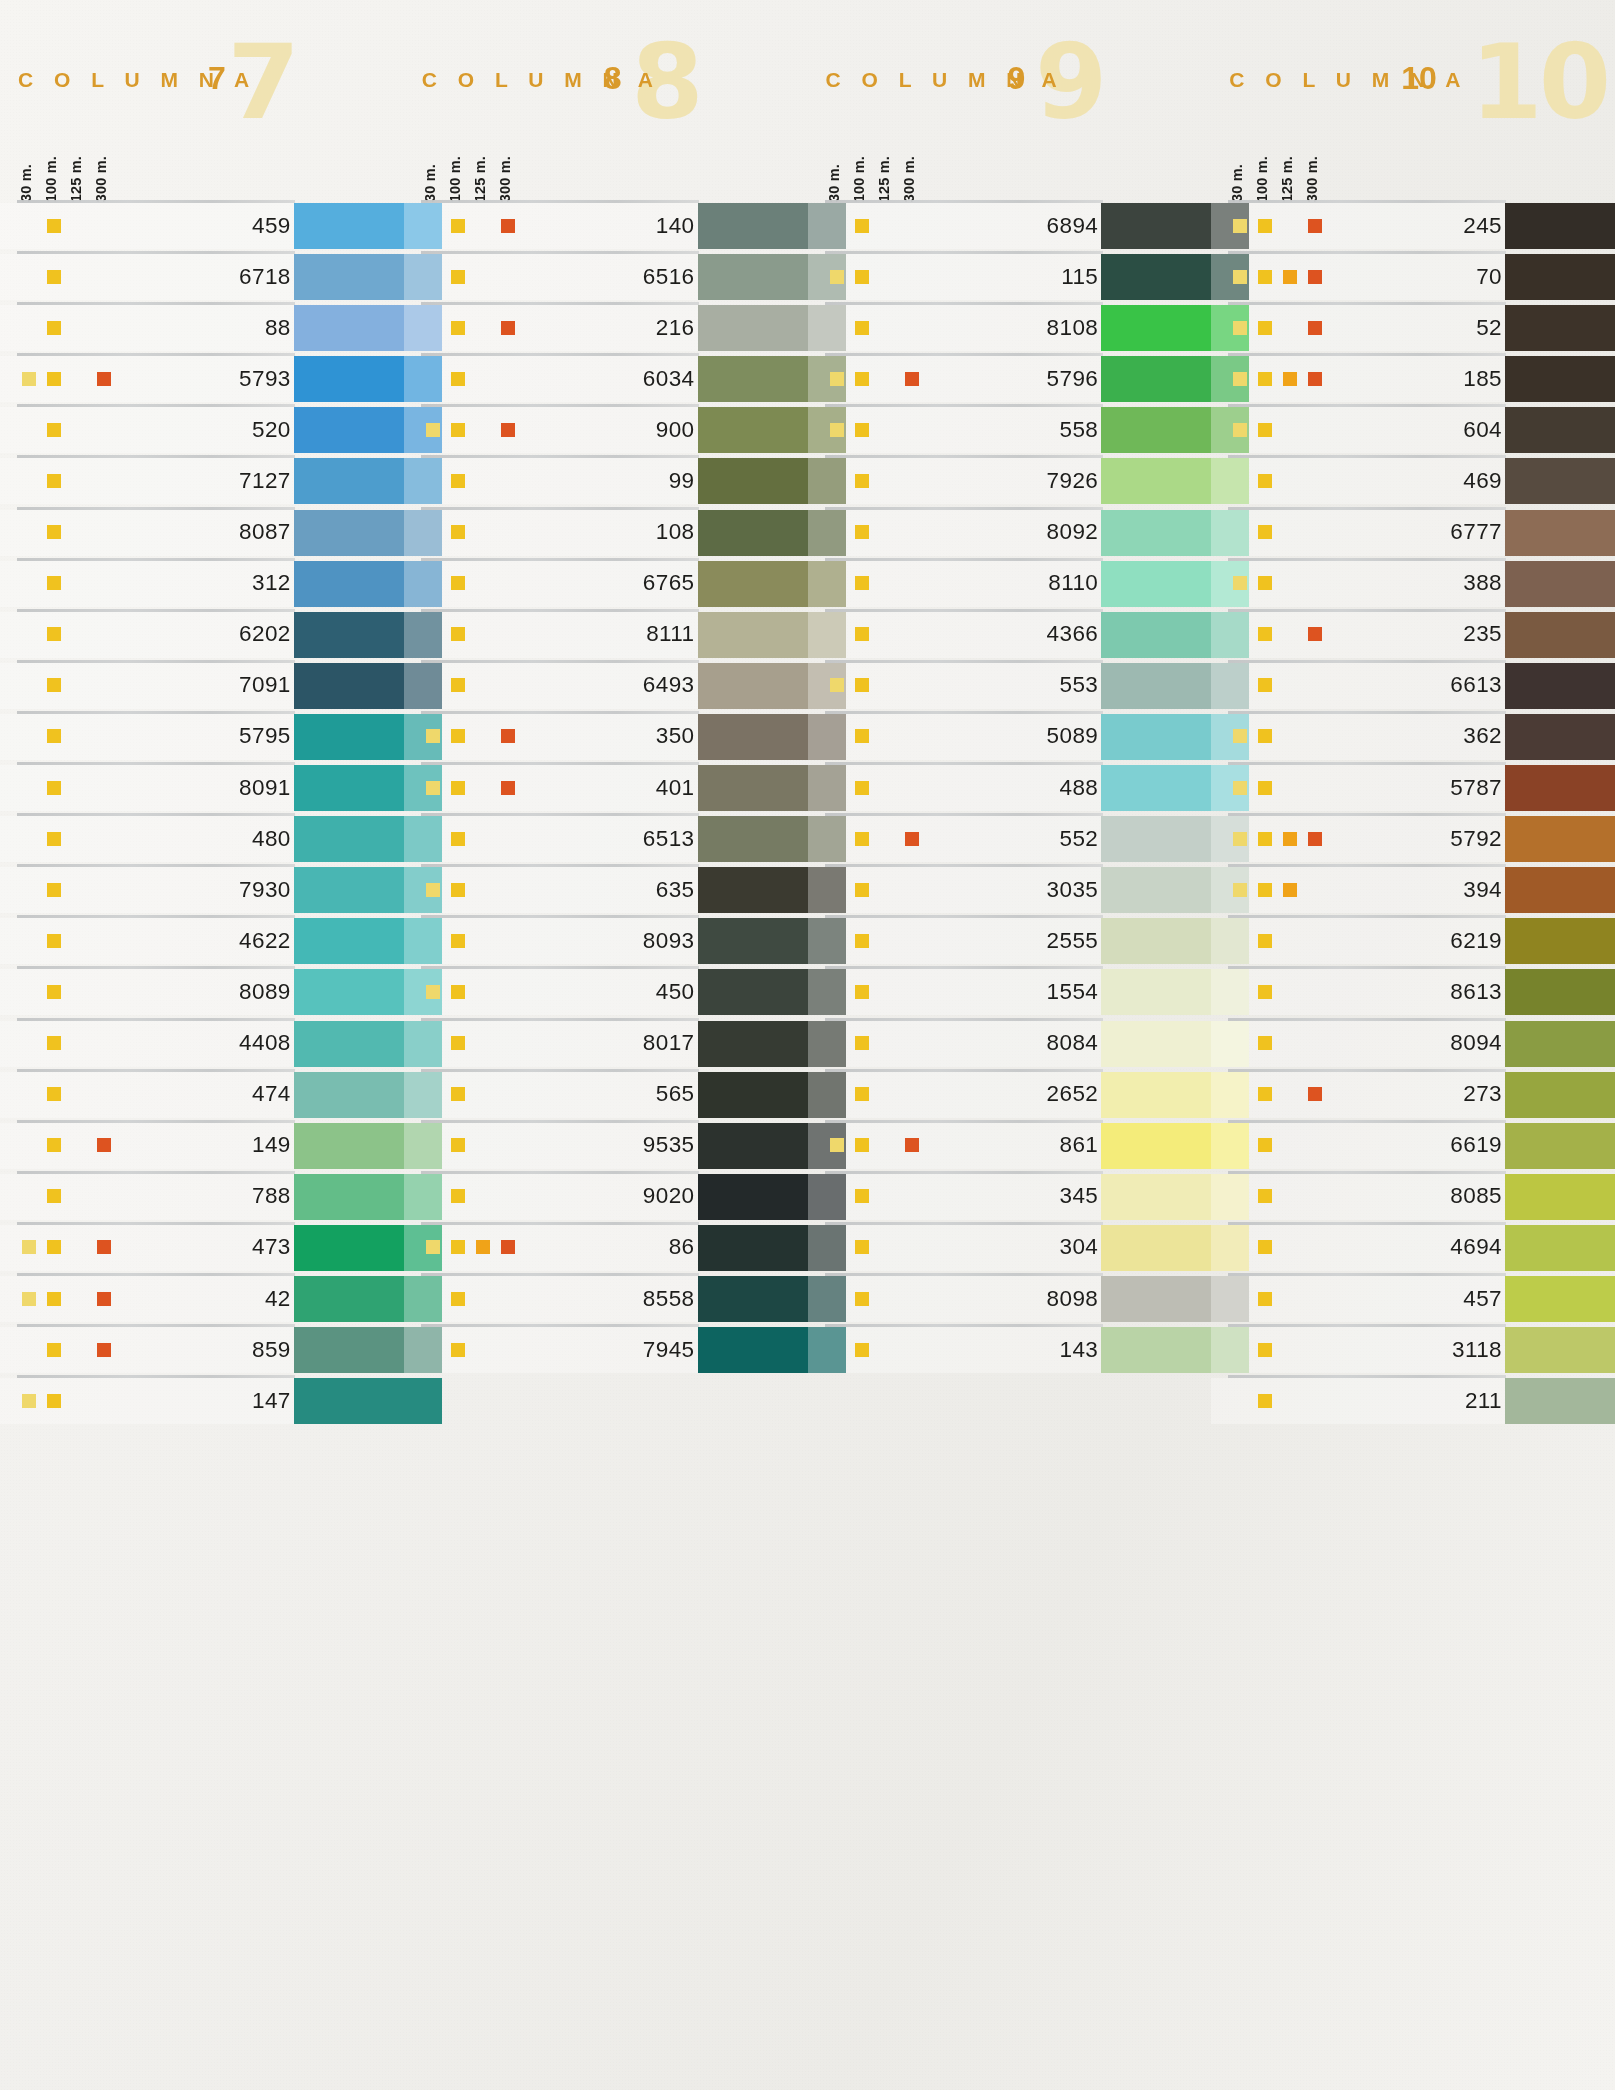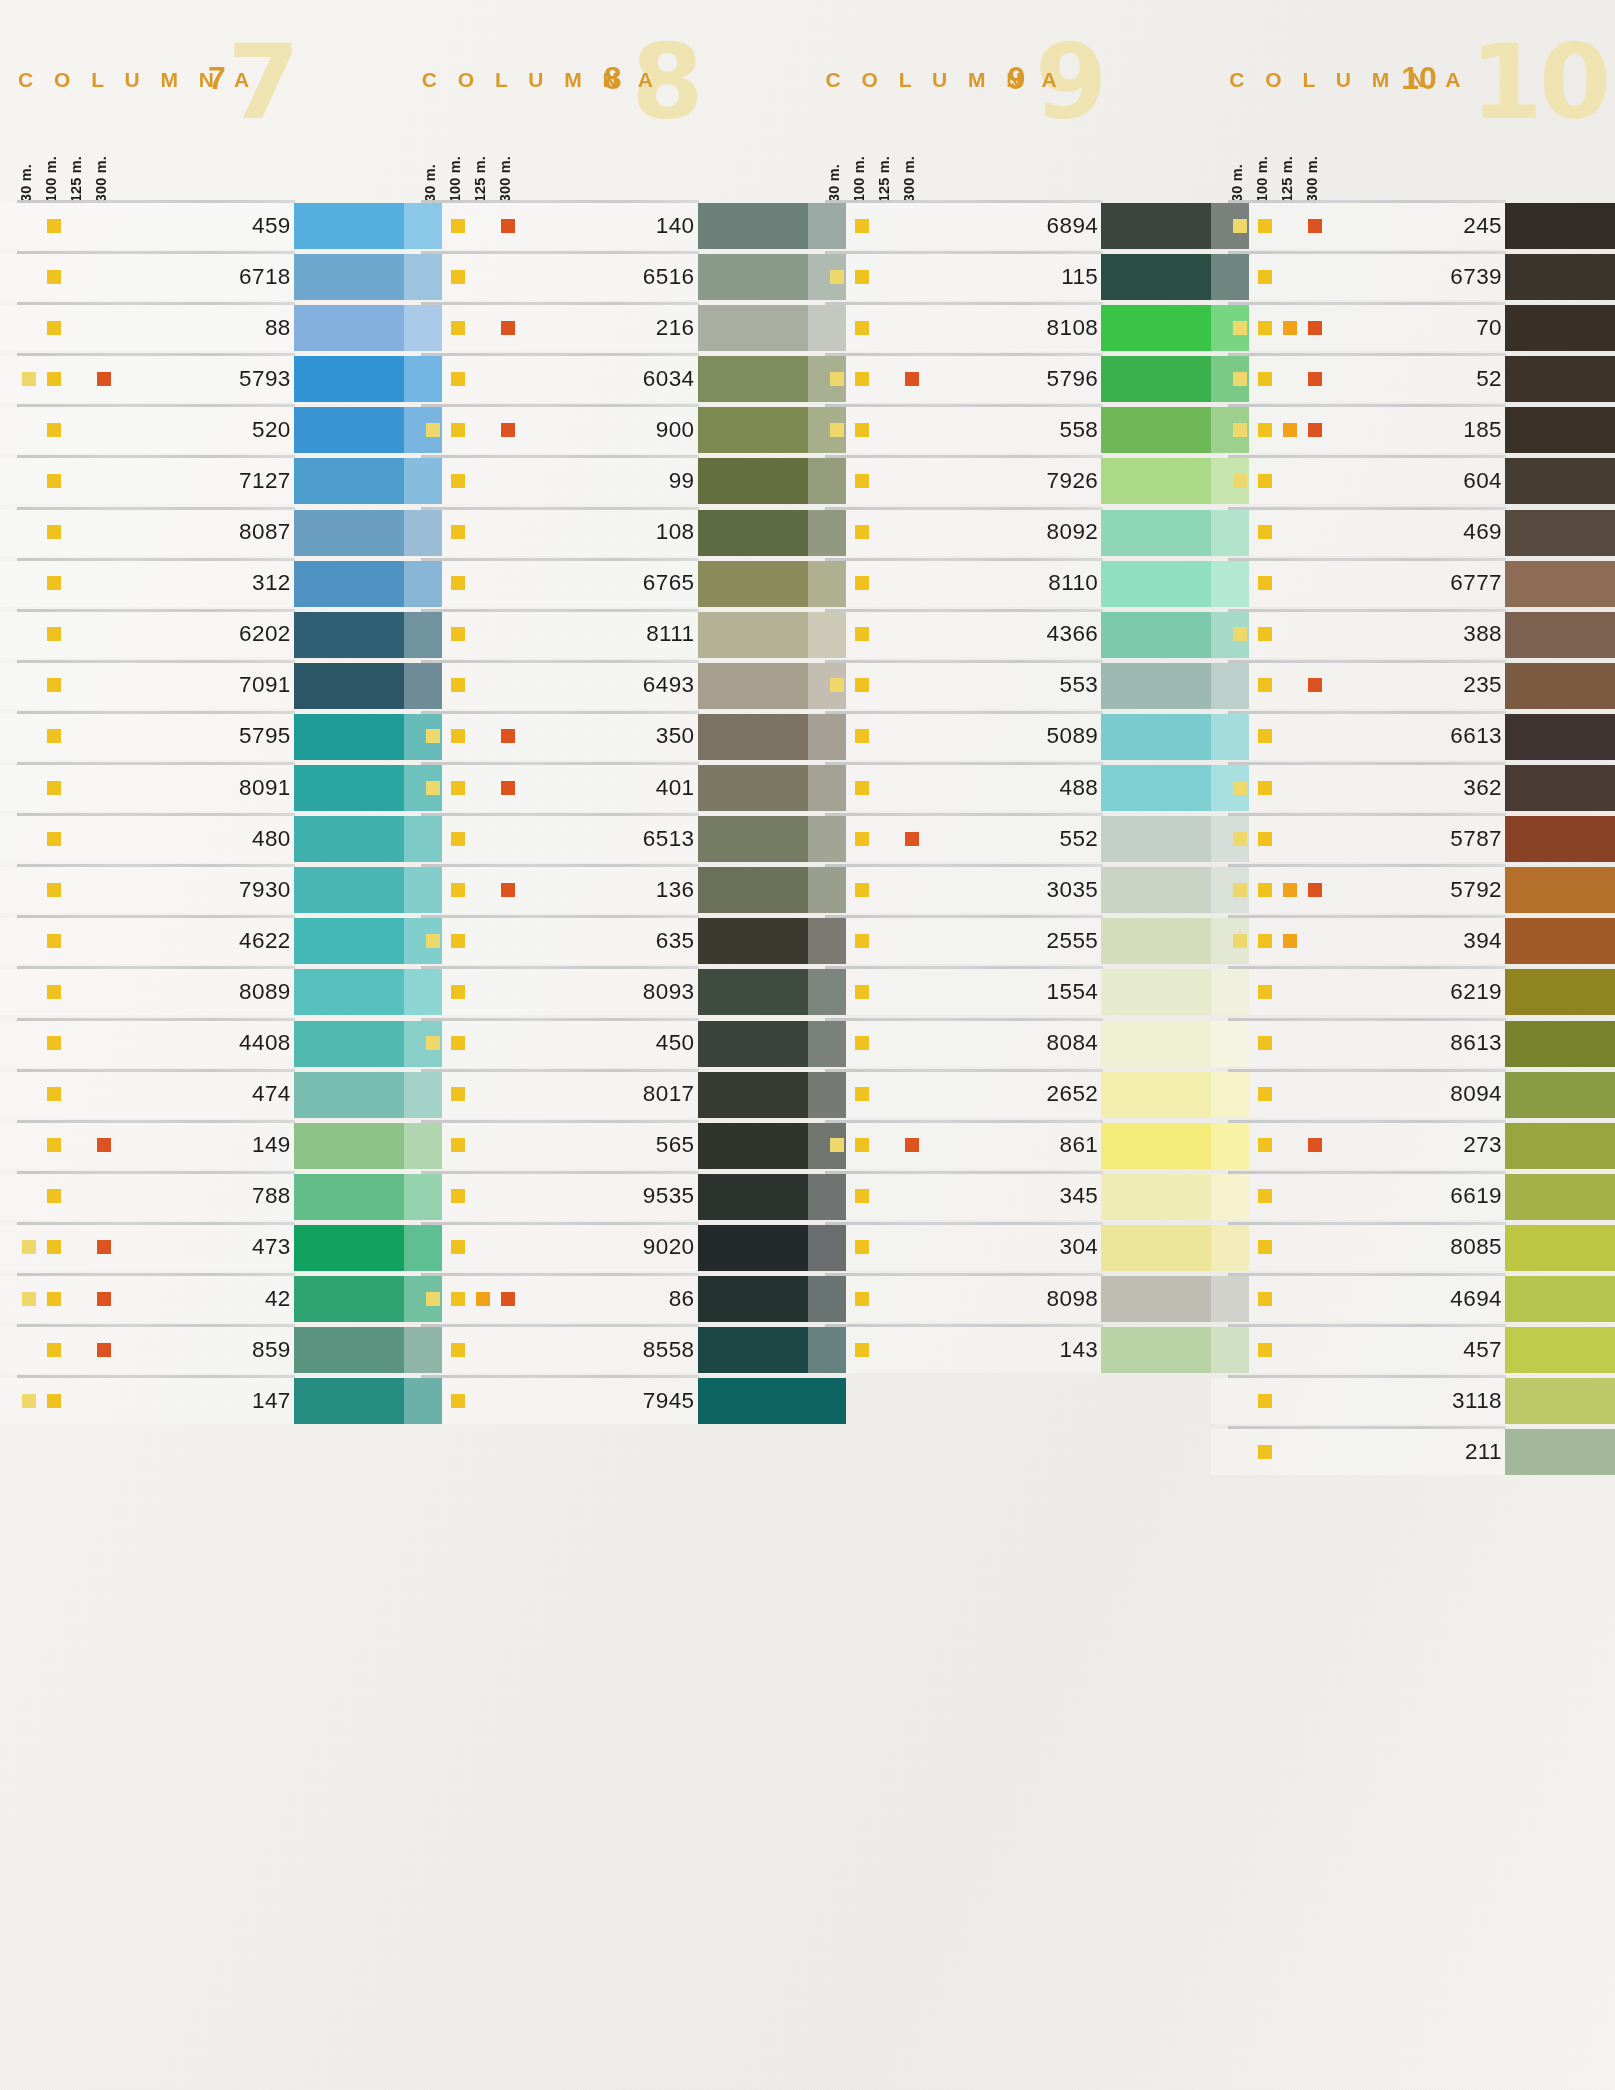--- a/index.html
+++ b/index.html
@@ -540,32 +540,20 @@
             </div>
             <div class="num">6513</div>
             <div class="sw">
               <i style="background: rgb(118, 123, 99);"></i>
             </div>
           </div>
           <div class="row">
             <div class="rowband"></div>
             <div class="rule"></div>
             <div class="dots">
-              <span class="dot" style="left: 47px; background: rgb(240, 194, 31);"></span>
-              <span class="dot" style="left: 97px; background: rgb(221, 83, 32);"></span>
-            </div>
-            <div class="num">136</div>
-            <div class="sw">
-              <i style="background: rgb(107, 112, 88);"></i>
-            </div>
-          </div>
-          <div class="row">
-            <div class="rowband"></div>
-            <div class="rule"></div>
-            <div class="dots">
               <span class="dot" style="left: 22px; background: rgb(239, 216, 107);"></span>
               <span class="dot" style="left: 47px; background: rgb(240, 194, 31);"></span>
             </div>
             <div class="num">635</div>
             <div class="sw">
               <i style="background: rgb(59, 58, 48);"></i>
             </div>
           </div>
           <div class="row">
             <div class="rowband"></div>
@@ -971,31 +959,20 @@
             </div>
             <div class="num">245</div>
             <div class="sw">
               <i style="background: rgb(51, 45, 39);"></i>
             </div>
           </div>
           <div class="row">
             <div class="rowband"></div>
             <div class="rule"></div>
             <div class="dots">
-              <span class="dot" style="left: 47px; background: rgb(240, 194, 31);"></span>
-            </div>
-            <div class="num">6739</div>
-            <div class="sw">
-              <i style="background: rgb(58, 52, 44);"></i>
-            </div>
-          </div>
-          <div class="row">
-            <div class="rowband"></div>
-            <div class="rule"></div>
-            <div class="dots">
               <span class="dot" style="left: 22px; background: rgb(239, 216, 107);"></span>
               <span class="dot" style="left: 47px; background: rgb(240, 194, 31);"></span>
               <span class="dot" style="left: 72px; background: rgb(240, 163, 24);"></span>
               <span class="dot" style="left: 97px; background: rgb(221, 83, 32);"></span>
             </div>
             <div class="num">70</div>
             <div class="sw">
               <i style="background: rgb(57, 48, 39);"></i>
             </div>
           </div>

